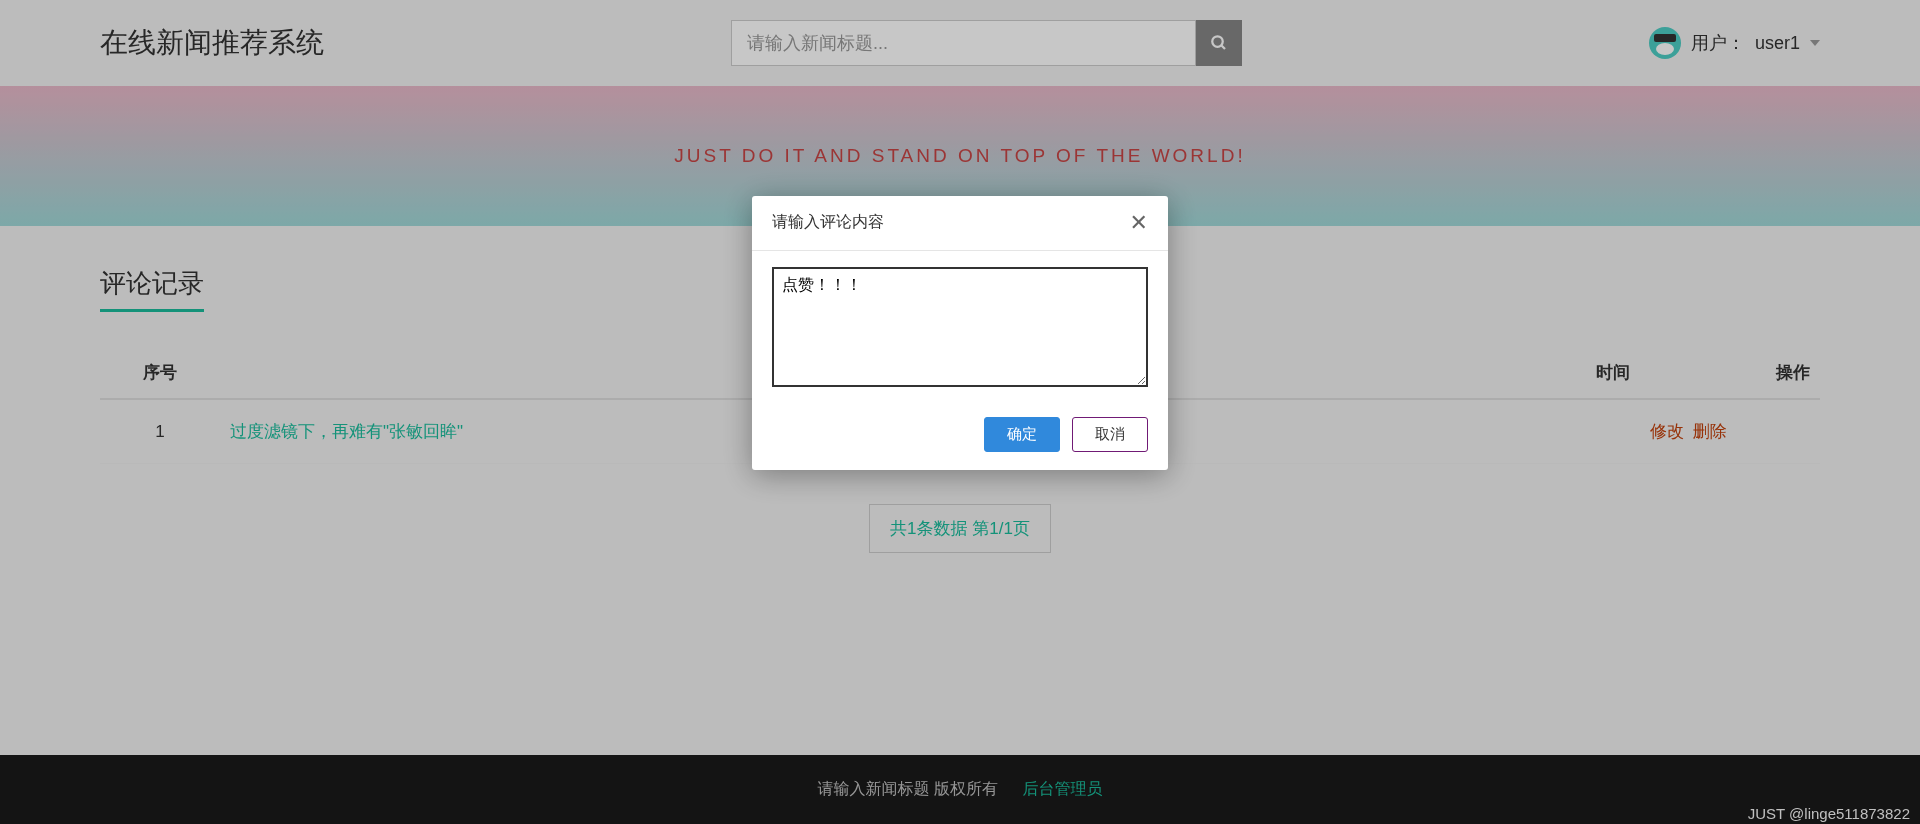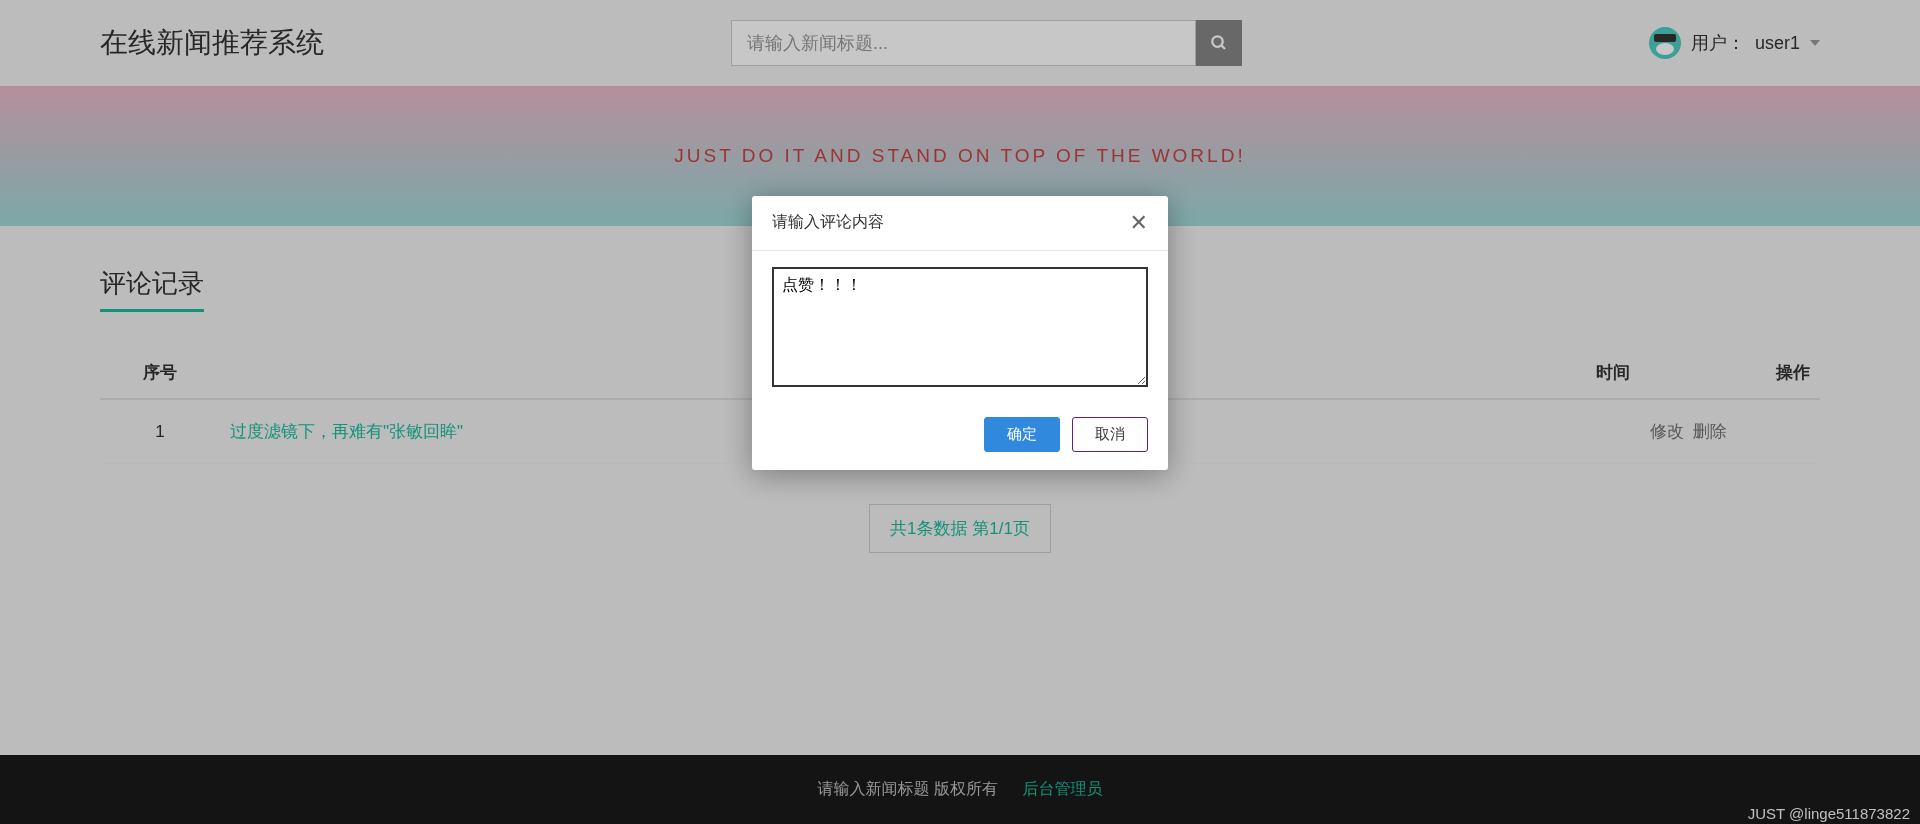--- a/index.html
+++ b/index.html
@@ -21,21 +21,21 @@
     .banner-text { color: #c74545; font-size: 19px; letter-spacing: 3px; font-weight: 500; }
     
     .content { padding: 40px 100px 30px; }
     .page-title { font-size: 26px; font-weight: 400; color: #333; border-bottom: 3px solid #1abc9c; display: inline-block; padding-bottom: 8px; margin-bottom: 35px; }
     
     .table { width: 100%; border-collapse: collapse; }
     .table th { text-align: right; padding: 14px 10px; font-size: 17px; font-weight: 600; border-bottom: 2px solid #ddd; color: #333; }
     .table td { padding: 20px 10px; font-size: 17px; border-bottom: 1px solid #eee; color: #333; }
     .table td.idx { text-align: center; width: 120px; }
     .link { color: #1abc9c; text-decoration: none; cursor: pointer; }
-    .action-link { color: #737373; cursor: pointer; margin-right: 4px; }
+    .action-link { color: #c2410c; cursor: pointer; margin-right: 4px; }
     
     .pagination { text-align: center; margin-top: 40px; }
     .page-info { display: inline-block; padding: 12px 20px; border: 1px solid #ccc; color: #1abc9c; font-size: 17px; background: #f1f1f1; }
     
     .footer { position: absolute; bottom: 0; left: 0; right: 0; background: #1a1a1a; padding: 24px 0; text-align: center; color: #c0c0c0; font-size: 16px; }
     .footer .admin-link { color: #1abc9c; margin-left: 20px; cursor: pointer; }
     
     .watermark { position: absolute; bottom: 2px; right: 10px; color: #c0c0c0; font-size: 15px; z-index: 200; }
     
     .overlay { position: fixed; inset: 0; background: rgba(0,0,0,0.22); z-index: 100; }

